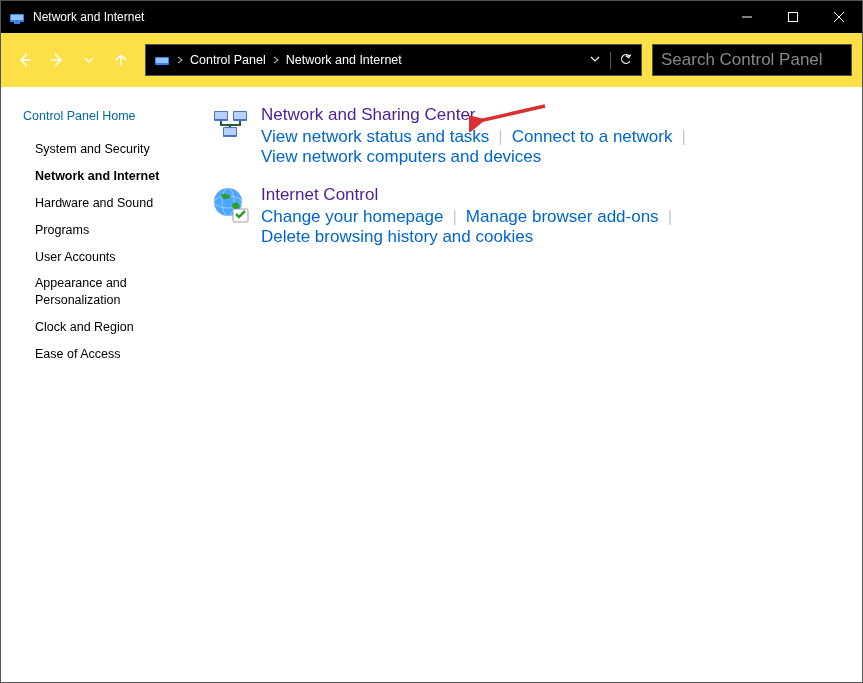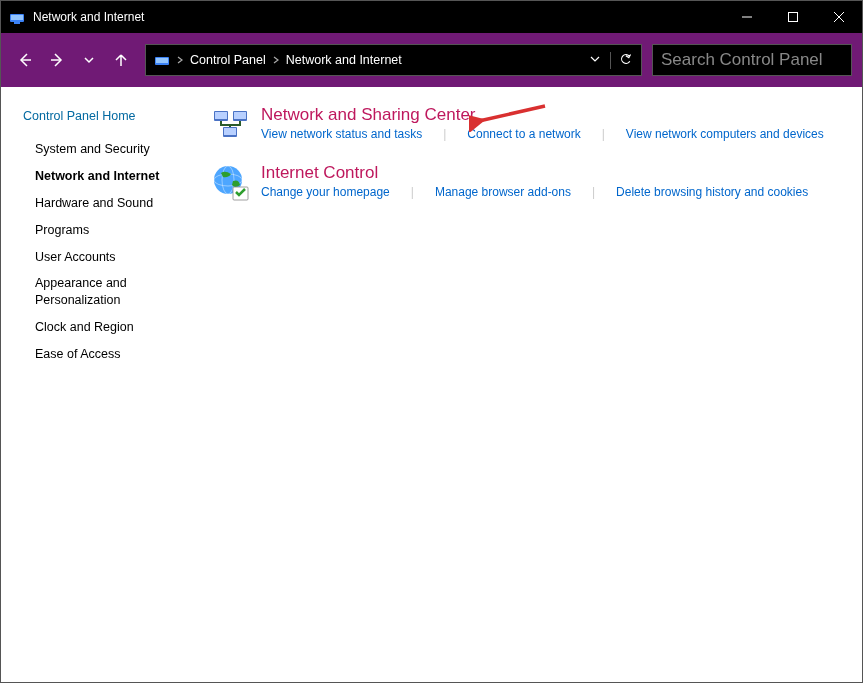--- a/index.html
+++ b/index.html
@@ -48,21 +48,21 @@
       display: flex;
       align-items: center;
       justify-content: center;
       color: #ffffff;
       font-family: "Segoe MDL2 Assets", sans-serif;
       font-size: 10px;
     }
     
     .navbar {
       height: 54px;
-      background: #701a75;
+      background: #fde047;
       display: flex;
       align-items: center;
       padding: 0 10px;
       gap: 4px;
     }
     .nav-btn {
       width: 28px;
       height: 28px;
       display: flex;
       align-items: center;
@@ -165,30 +165,30 @@
       margin-right: 10px;
       flex-shrink: 0;
       display: flex;
       align-items: center;
       justify-content: center;
     }
     .cat-body {
       flex: 1;
     }
     .cat-title {
-      color: #be185d;
+      color: #4c1d95;
       font-size: 17px;
       margin-bottom: 2px;
       cursor: pointer;
     }
     .sublinks {
       display: flex;
       flex-wrap: wrap;
-      font-size: 12px;
-      gap: 12px;
+      font-size: 17px;
+      gap: 0;
     }
     .sublink {
       color: #0066cc;
       cursor: pointer;
       white-space: nowrap;
     }
     .sublink-sep {
       color: #cccccc;
       margin: 0 9px;
     }

